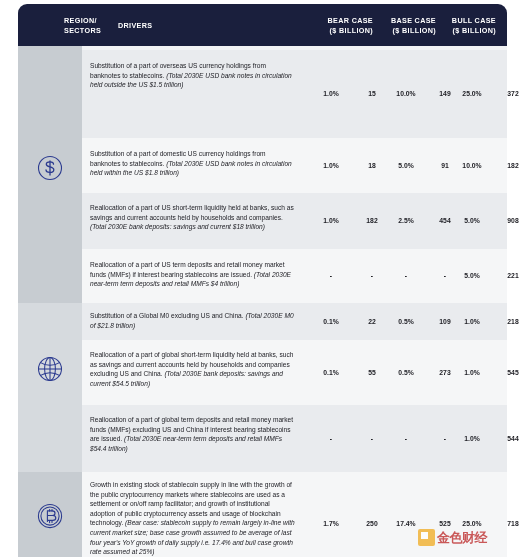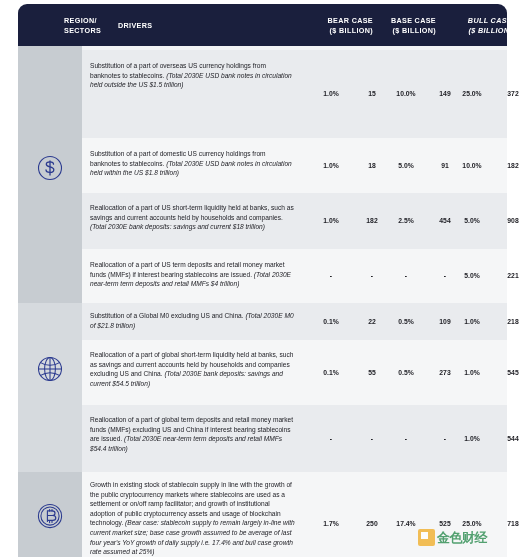--- a/index.html
+++ b/index.html
@@ -37,21 +37,21 @@
     font-weight: bold;
     letter-spacing: 0.35px;
     line-height: 9.5px;
     text-transform: uppercase;
   }
   .th-region { left: 46px; top: 12px; width: 58px; }
   .th-drivers { left: 100px; top: 17px; width: 90px; }
   .th-case { text-align: right; top: 12px; width: 62px; }
   .th-bear { left: 293px; }
   .th-base { left: 356px; }
-  .th-bull { left: 432px; font-style: italic; }
+  .th-bull { left: 416px; }
 
   
   .tbody {
     position: relative;
     background: #f2f3f5;
   }
   .row {
     position: relative;
     display: block;
     box-sizing: border-box;
@@ -128,21 +128,21 @@
   .wm-mark::after {
     content: "";
     position: absolute;
     left: 3px; top: 3px;
     width: 7px; height: 7px;
     background: #ffffff;
   }
   .wm-text {
     font-size: 13px;
     font-weight: bold;
-    color: #15803d;
+    color: #b91c1c;
     letter-spacing: -0.5px;
     line-height: 1;
     font-family: "DejaVu Sans", sans-serif;
   }
 </style>
 </head>
 <body>
 
 <div class="table-wrap">
 

